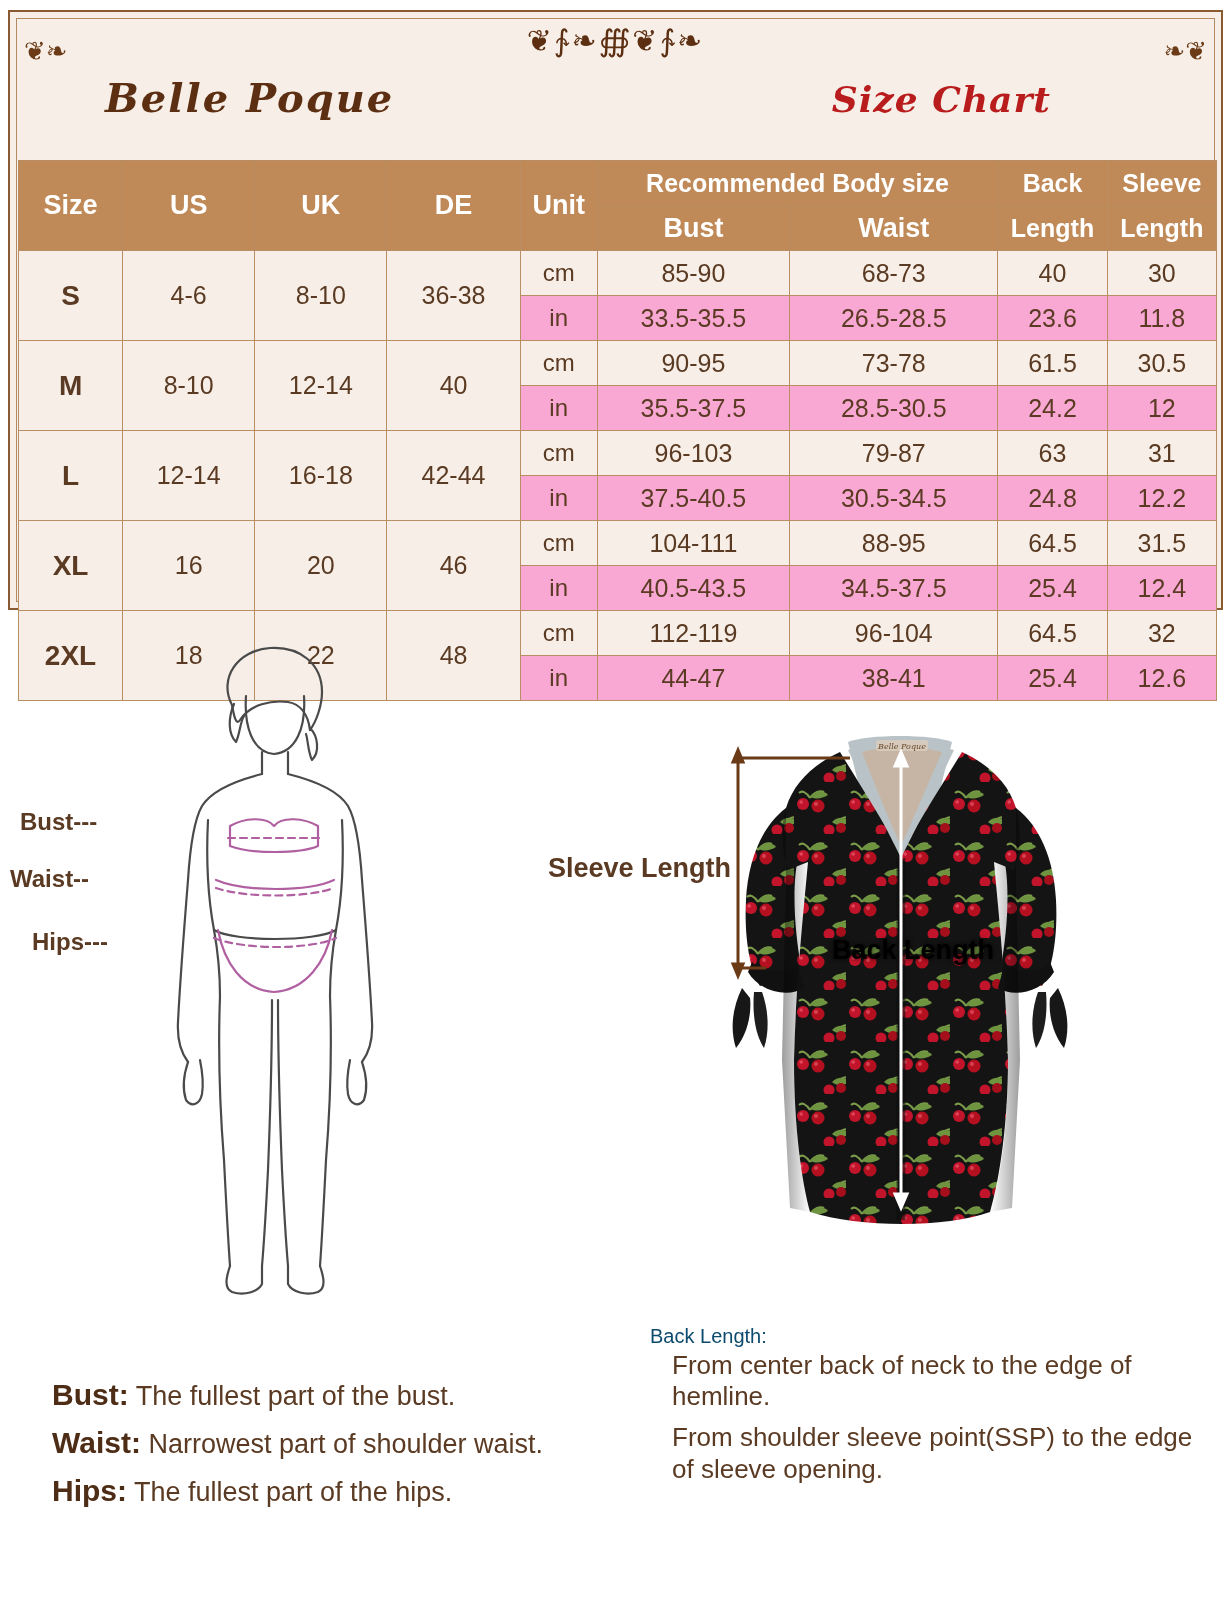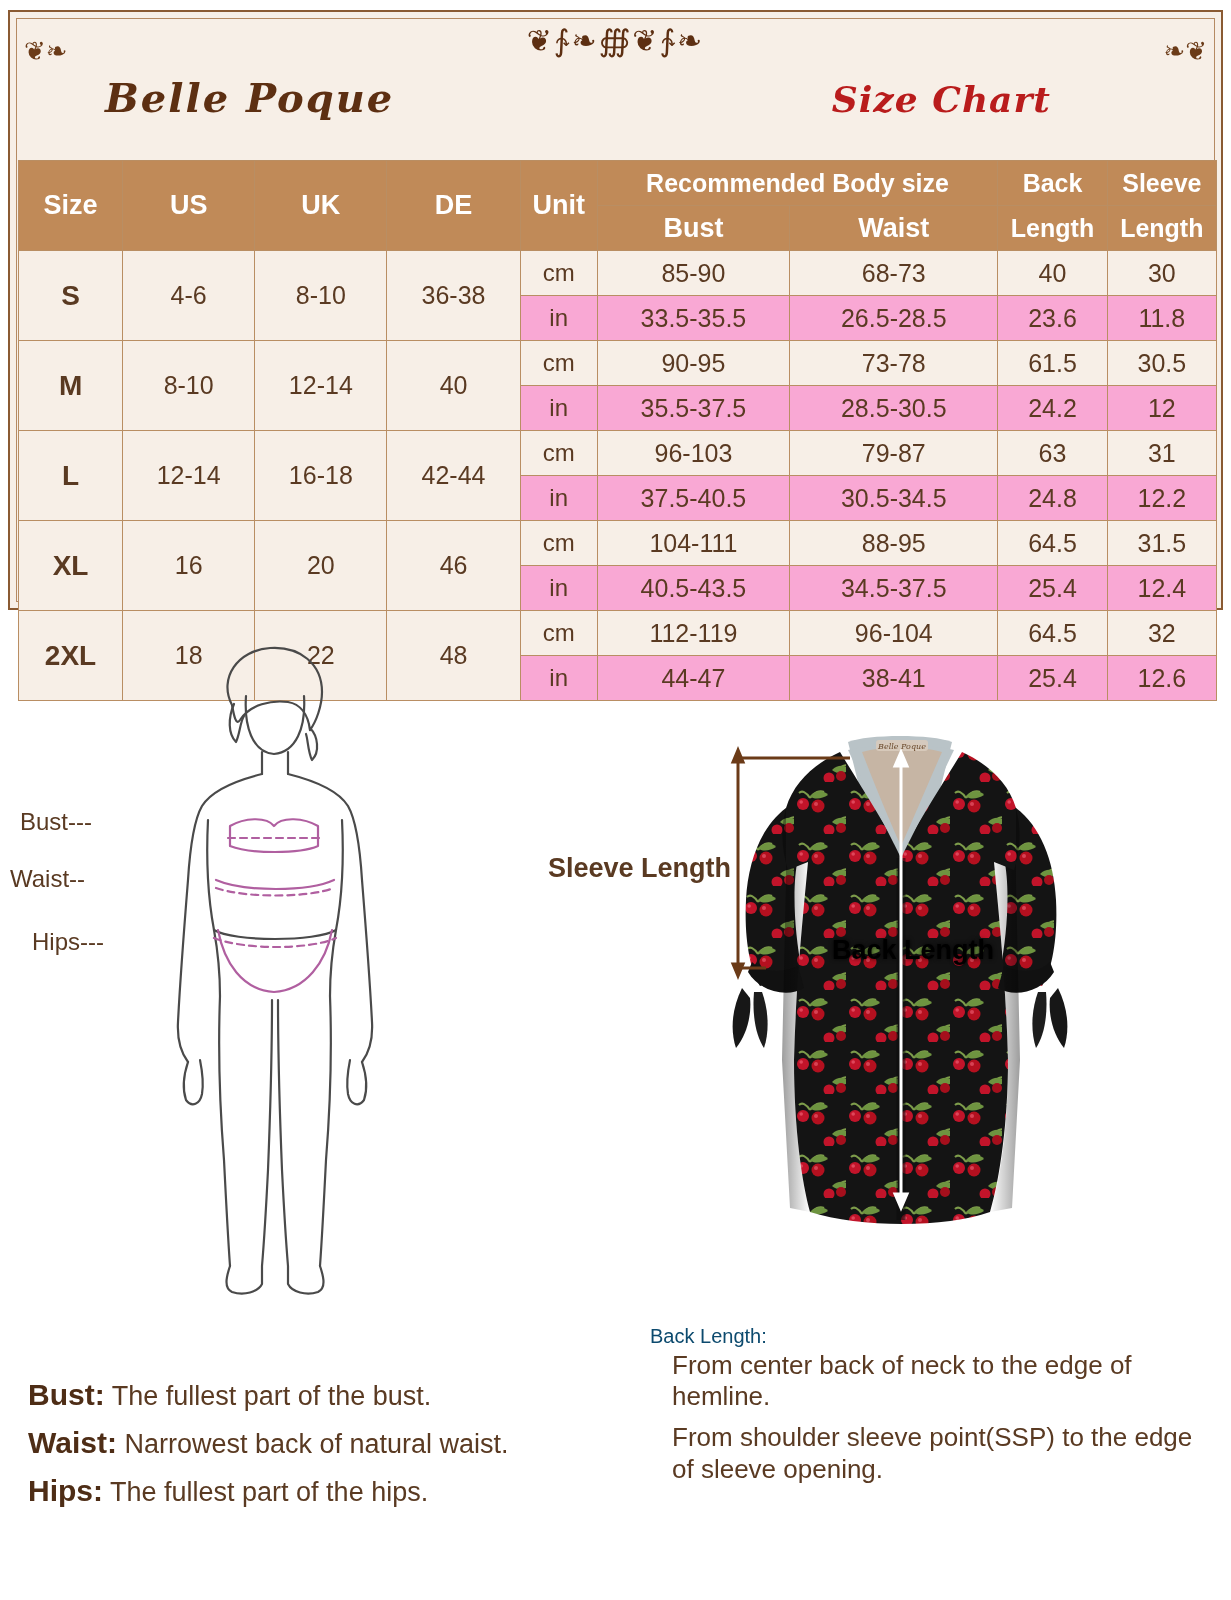--- a/index.html
+++ b/index.html
@@ -74,35 +74,35 @@
   .c-size{width:100px;}
   .c-us{width:127px;}
   .c-uk{width:127px;}
   .c-de{width:128px;}
   .c-unit{width:74px;}
   .c-bust{width:185px;}
   .c-waist{width:200px;}
   .c-back{width:105px;}
   .c-sleeve{width:105px;}
   .fig-label{
-    position:absolute;font-weight:normal;font-size:24px;color:#5a3a22;
+    position:absolute;font-weight:bold;font-size:24px;color:#5a3a22;
     white-space:nowrap;
   }
   .lbl-bust{left:20px;top:808px;}
   .lbl-waist{left:10px;top:865px;}
   .lbl-hips{left:32px;top:928px;}
   .measure-label{
     position:absolute;font-weight:bold;font-size:27px;white-space:nowrap;
   }
   .lbl-sleeve{left:548px;top:853px;color:#5a3a22;}
   .lbl-backlen{left:832px;top:935px;color:#000000;text-shadow:0 0 4px rgba(0,0,0,.8);}
 
   
   .defs-left{position:absolute;left:28px;top:1378px;width:600px;}
-  .def-row{margin-bottom:14px;font-size:27px;color:#5a3a22;}
+  .def-row{margin-bottom:14px;font-size:27px;color:#5a3a22;margin-left:24px;}
   .def-row b{font-size:30px;color:#4e2d16;}
   .defs-right{position:absolute;left:650px;top:1325px;width:560px;}
   .def-head{font-size:20px;font-weight:normal;color:#0c4a6e;}
   .def-text{font-size:26px;color:#5a3a22;margin:2px 0 10px 22px;line-height:1.2;}
 </style>
 </head>
 <body>
 
 <div class="panel">
   <div class="panel-inner"></div>
@@ -386,21 +386,21 @@
 <div class="measure-label lbl-sleeve">Sleeve Length</div>
 <div class="measure-label lbl-backlen">Back Length</div>
 
 <div class="defs-left">
   <div class="def-row">
     <b>Bust:</b>
     <span>The fullest part of the bust.</span>
   </div>
   <div class="def-row">
     <b>Waist:</b>
-    <span>Narrowest back of natural waist.</span>
+    <span>Narrowest part of shoulder waist.</span>
   </div>
   <div class="def-row">
     <b>Hips:</b>
     <span>The fullest part of the hips.</span>
   </div>
 </div>
 
 <div class="defs-right">
   <div class="def-head">Back Length:</div>
   <div class="def-text">From center back of neck to the edge of hemline.</div>

